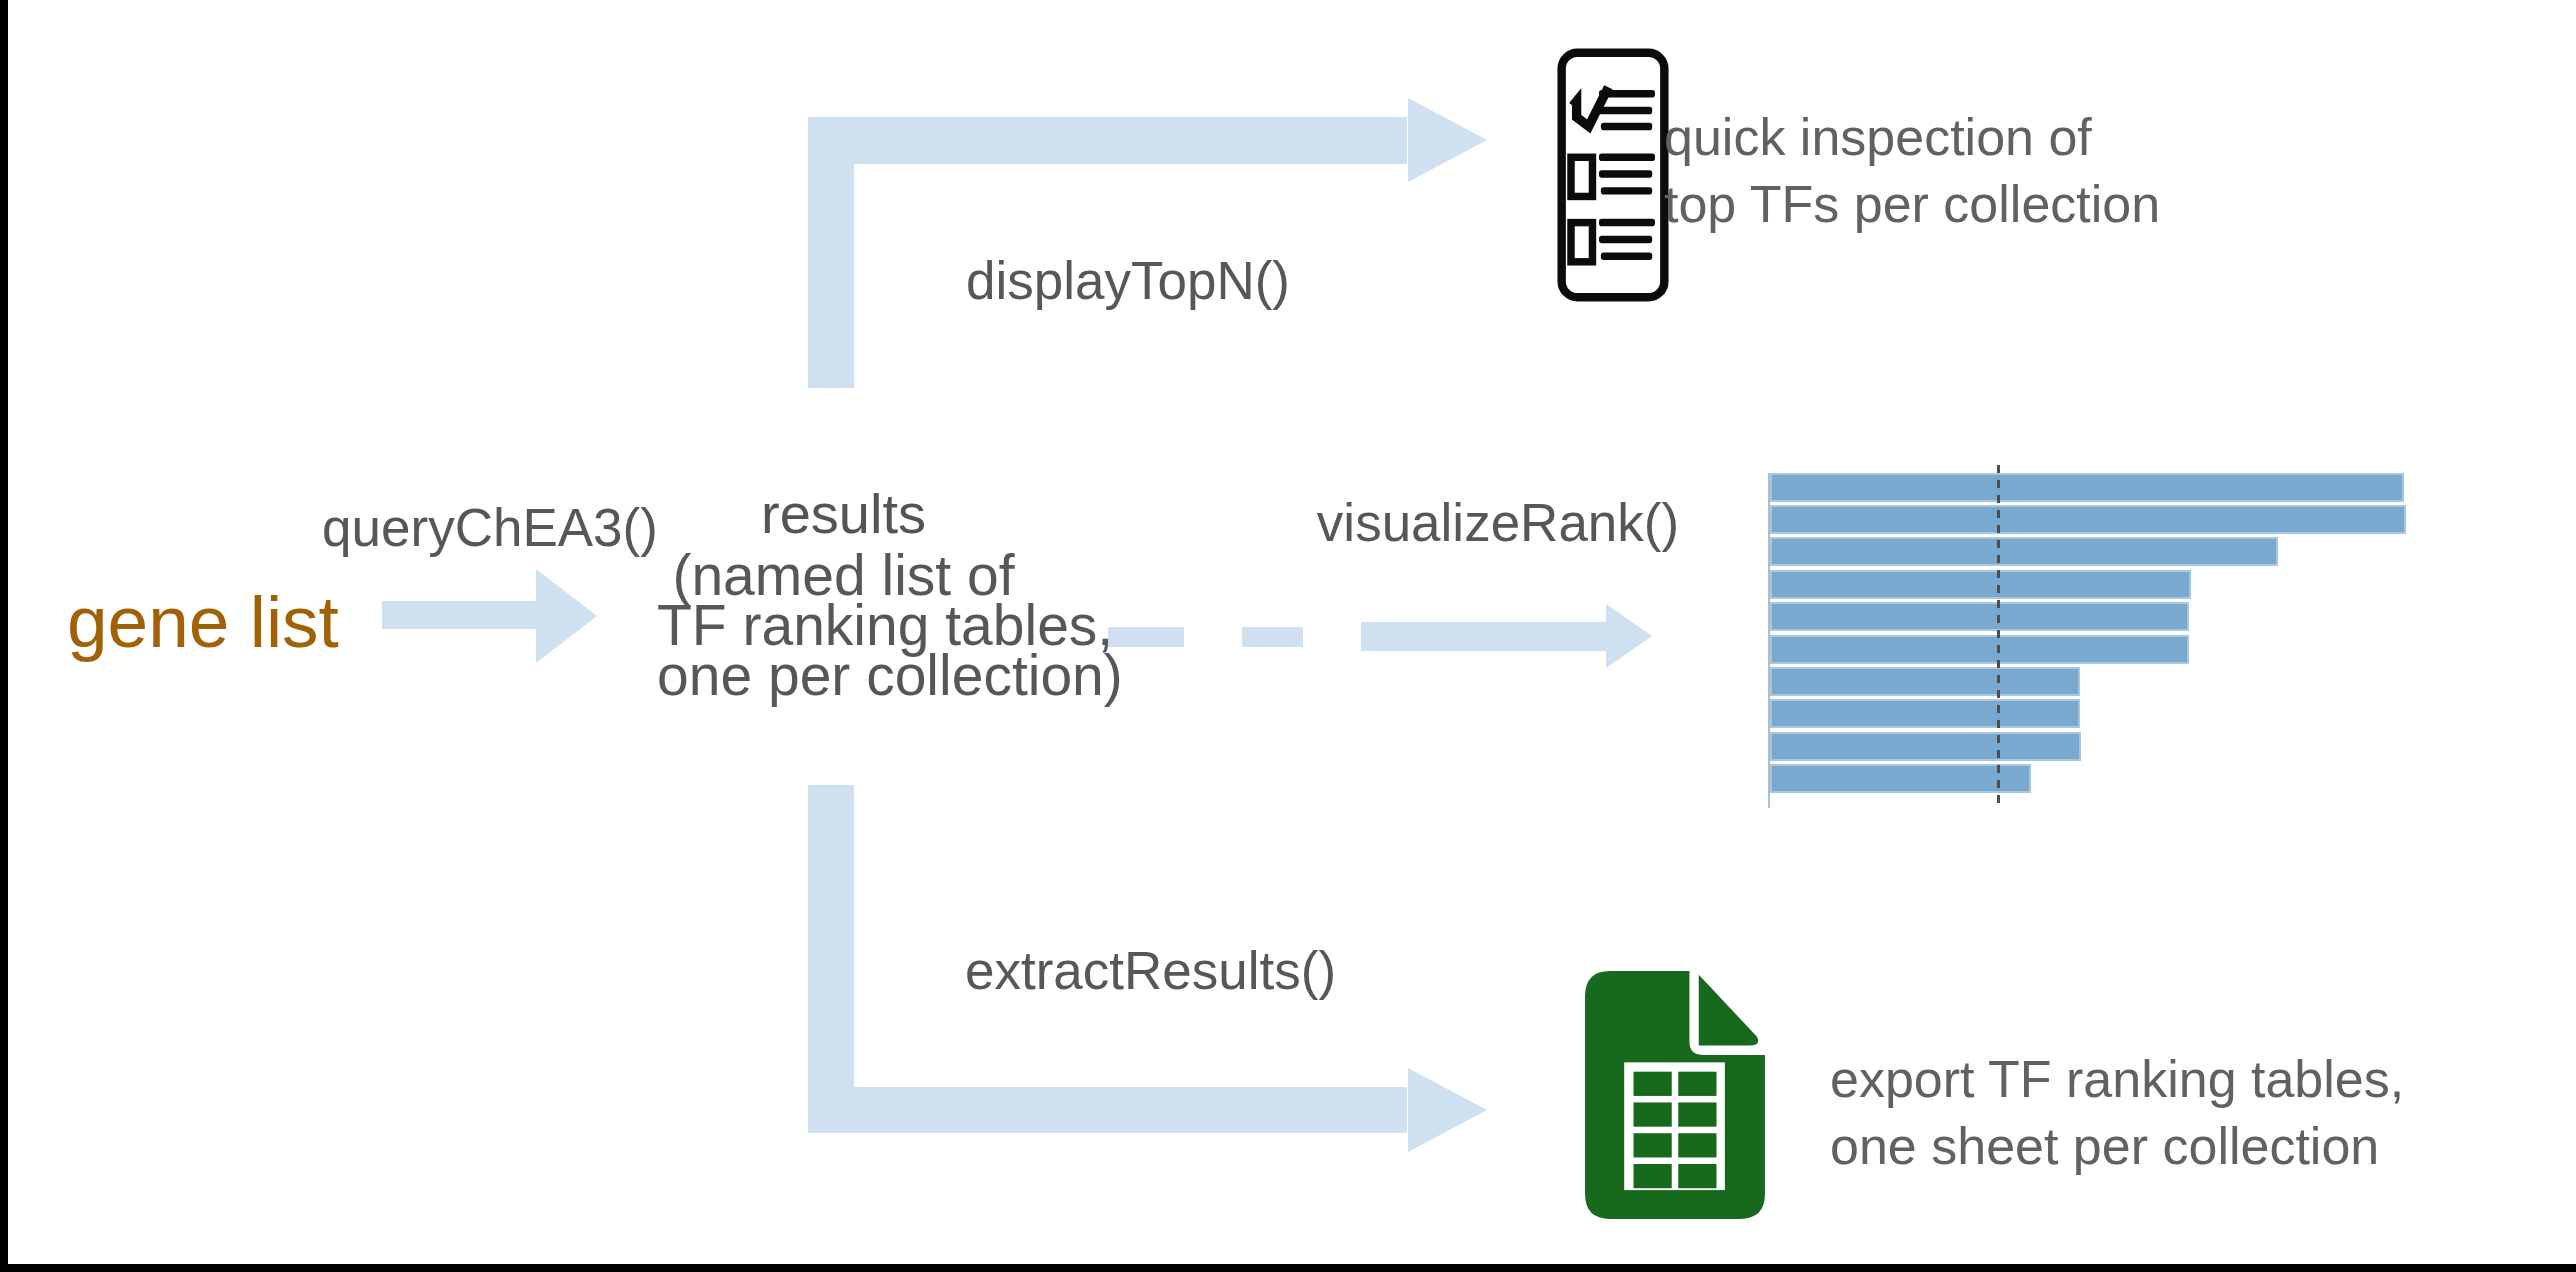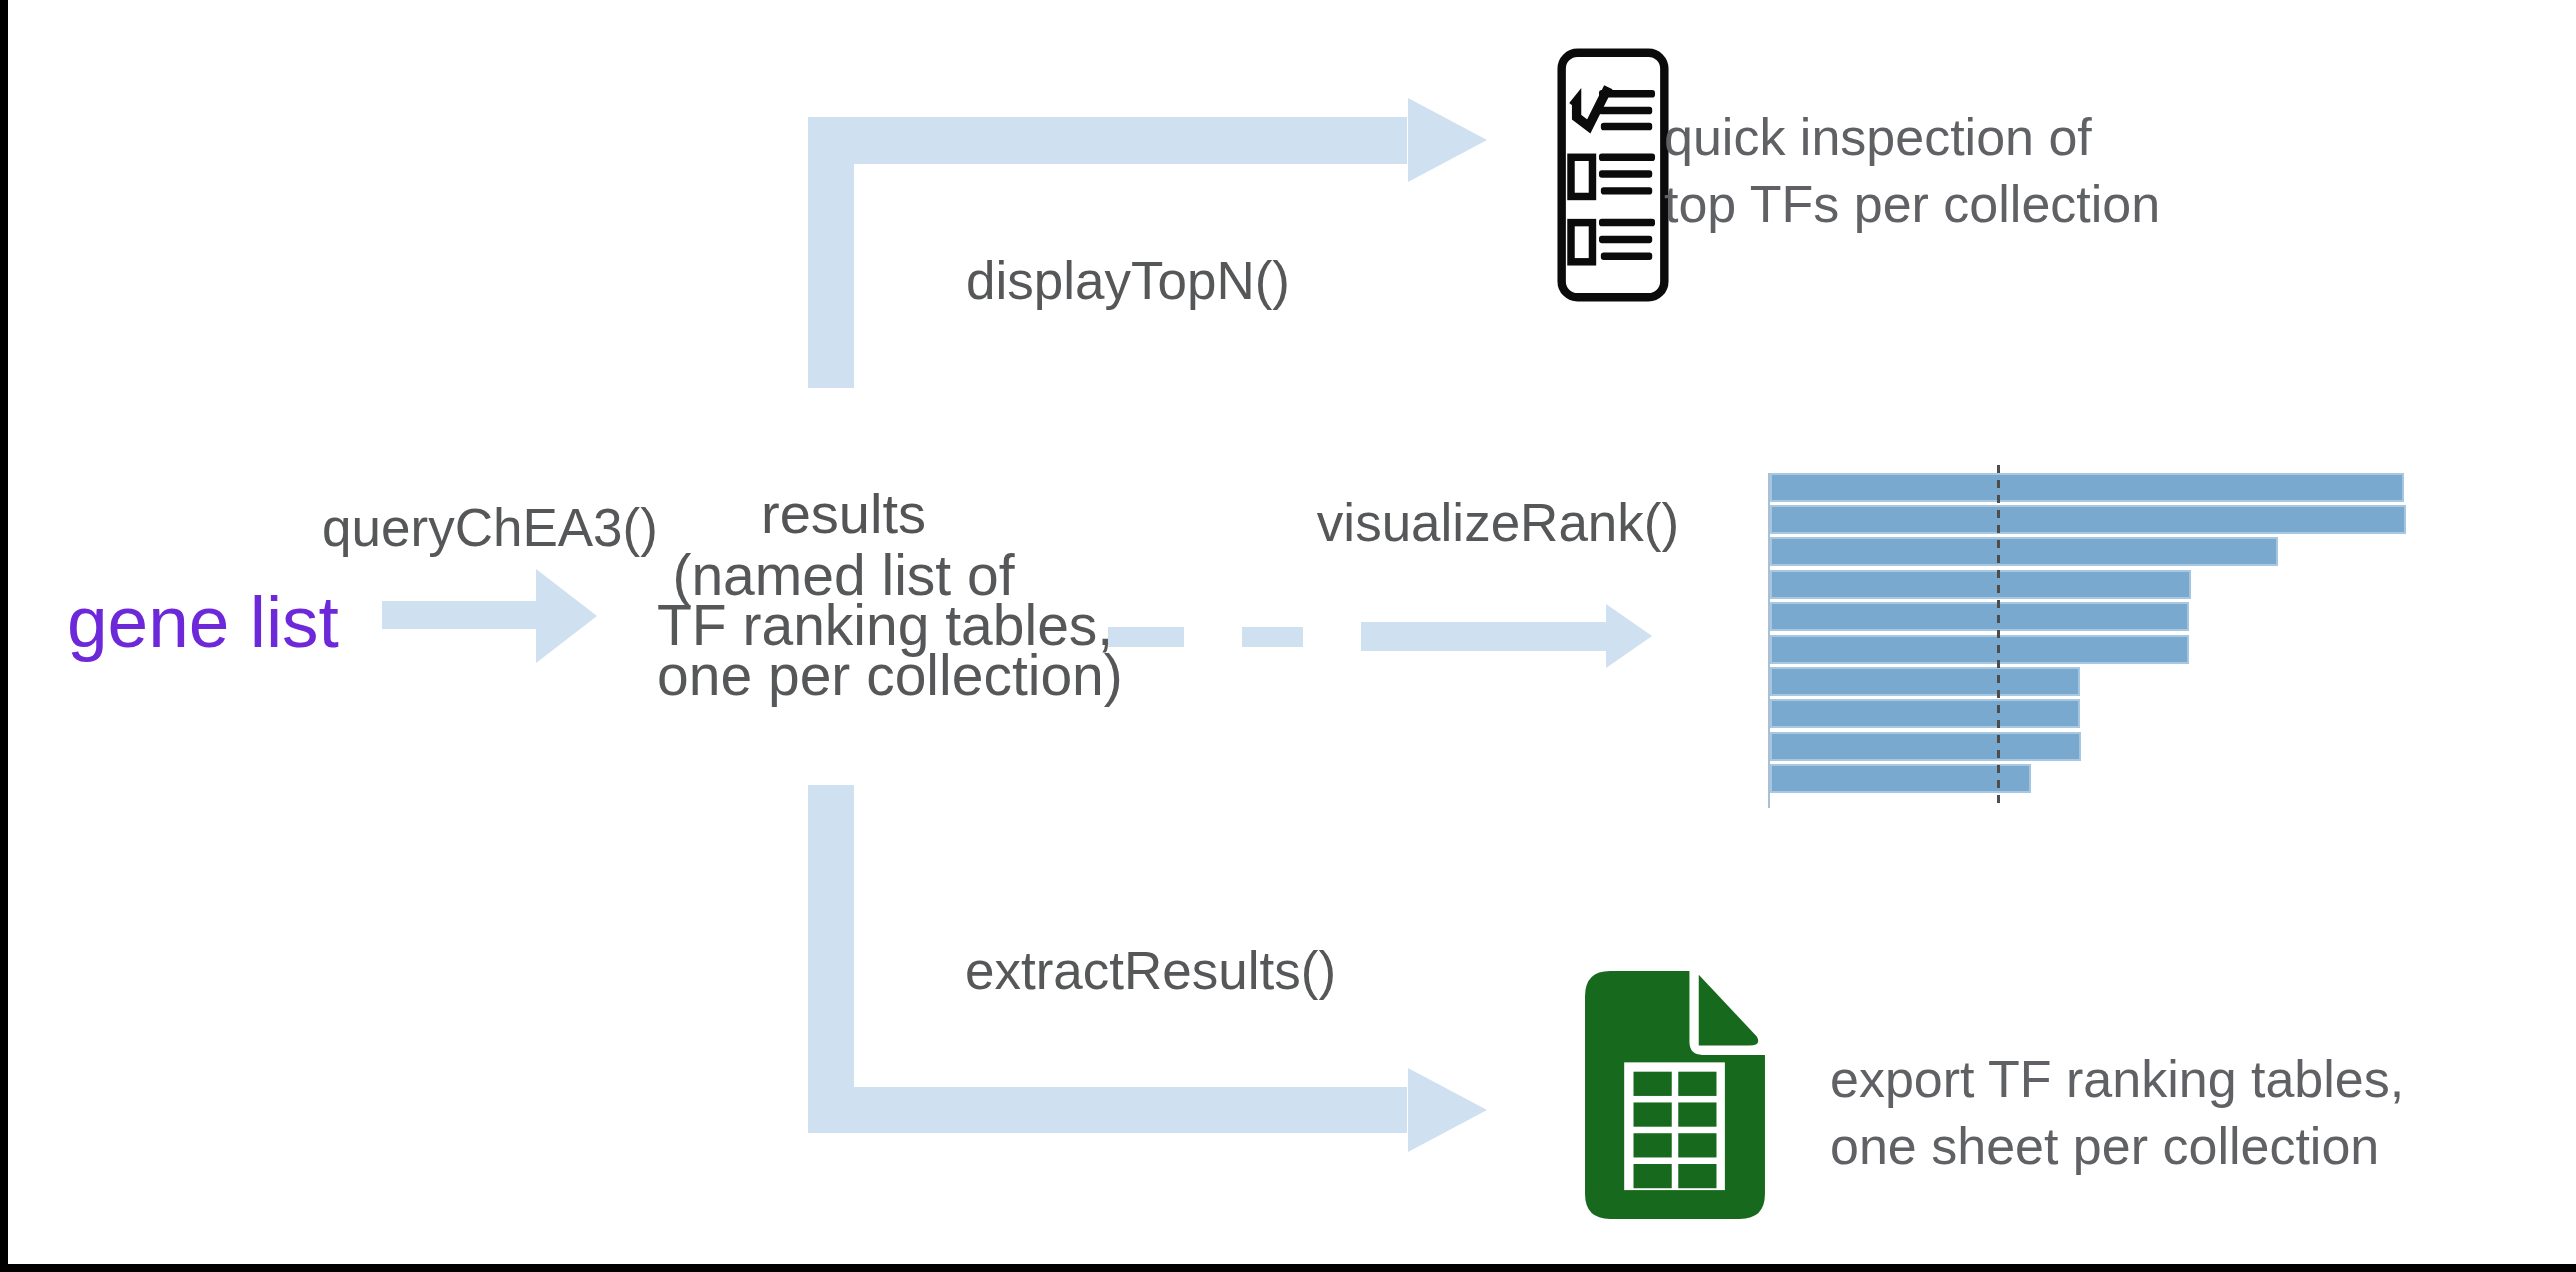--- a/index.html
+++ b/index.html
@@ -6,21 +6,21 @@
   .canvas{
     position:relative;width:2576px;height:1273px;background:#ffffff;
     font-family:"Liberation Sans","DejaVu Sans",sans-serif;overflow:hidden;
   }
   .edge{position:absolute;background:#000;}
   .edge-left{left:0;top:0;width:8.4px;height:1273px;}
   .edge-bottom{left:0;top:1264px;width:2576px;height:8.4px;}
 
   .lbl{position:absolute;color:#565759;white-space:nowrap;}
   .fn-label{font-size:53px;}
-  .big{color:#6d28d9;}
+  .big{color:#a16207;}
   .gene-list{left:67px;top:580px;font-size:73px;}
   .q-label{left:308px;top:491px;width:364px;text-align:center;margin-top:6px;}
   .d-label{left:946px;top:250px;width:364px;text-align:center;}
   .v-label{left:1316px;top:492px;width:364px;text-align:center;}
   .e-label{left:965px;top:940px;width:364px;text-align:center;}
 
   .results-block{left:657px;top:477px;width:373px;text-align:center;}
   .results-title{font-size:56px;line-height:73px;color:#545456;}
   .results-sub{font-size:57px;line-height:50px;color:#565759;}
 

